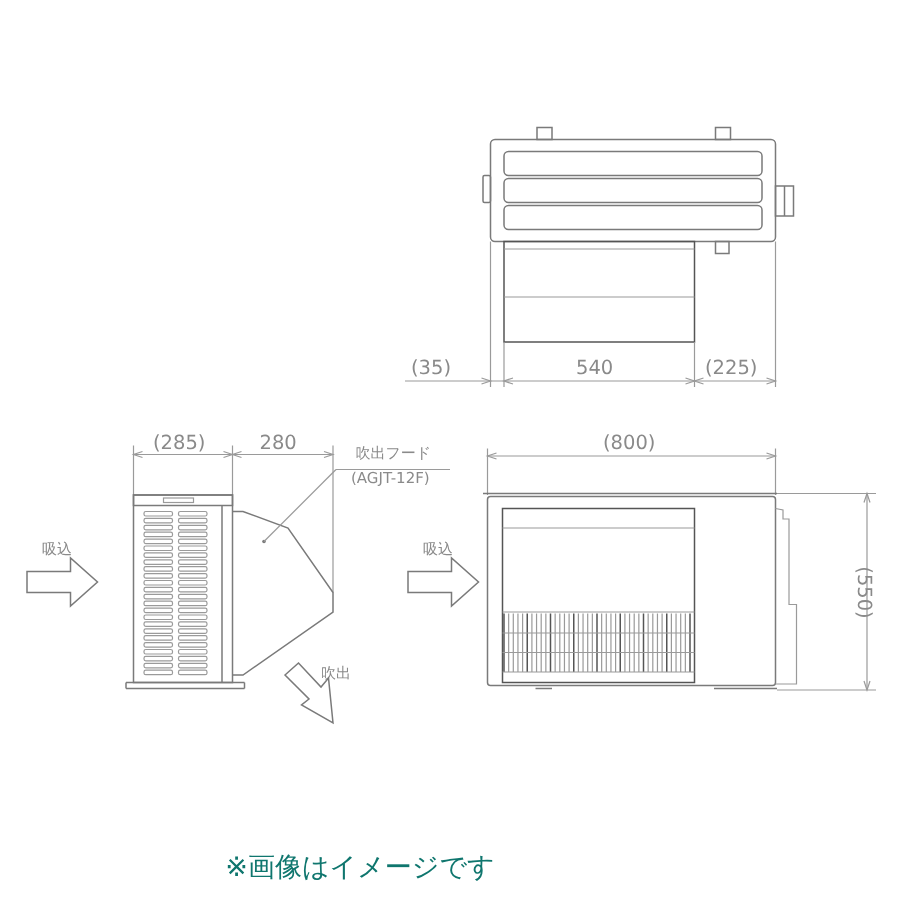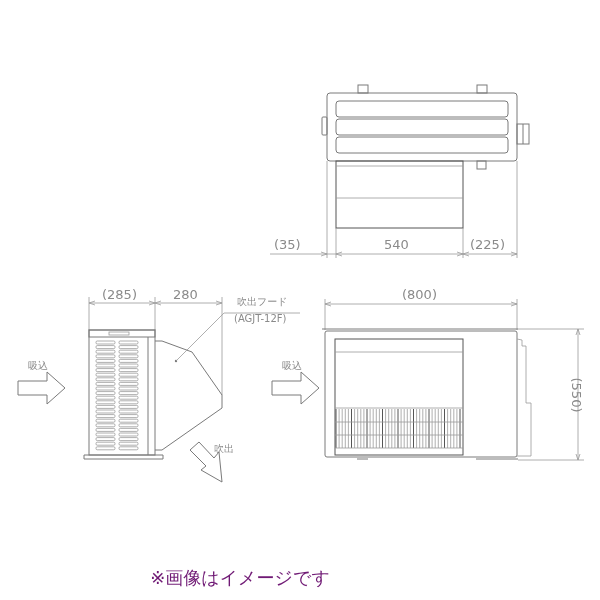--- a/index.html
+++ b/index.html
@@ -3,21 +3,21 @@
 <meta charset="utf-8">
 <style>
   html, body { margin: 0; padding: 0; background: #ffffff; }
   body { width: 600px; height: 600px; overflow: hidden; position: relative; font-family: "DejaVu Sans", sans-serif; }
   svg { position: absolute; left: 0; top: 0; }
   .ln { stroke: #7a7a7a; stroke-width: 1; fill: none; }
   .lnd { stroke: #555; stroke-width: 1; fill: none; }
   .lnt { stroke: #9a9a9a; stroke-width: 0.8; fill: none; }
   .dim { font-family: "DejaVu Sans", sans-serif; font-size: 13px; fill: #8a8a8a; }
   .lbl { font-family: "DejaVu Sans", sans-serif; font-size: 10px; fill: #8a8a8a; }
-  .caption { position: absolute; left: 0; width: 480px; top: 566px; text-align: center; font-family: "DejaVu Sans", sans-serif; font-size: 18px; color: #701a75; }
+  .caption { position: absolute; left: 0; width: 480px; top: 566px; text-align: center; font-family: "DejaVu Sans", sans-serif; font-size: 18px; color: #0f766e; }
 </style>
 </head>
 <body>
 
 <svg width="600" height="600" viewBox="0 0 600 600">
 
   <g>
 
     <rect class="ln" x="358" y="85" width="10" height="8"></rect>
     <rect class="ln" x="477" y="85" width="10" height="8"></rect>

